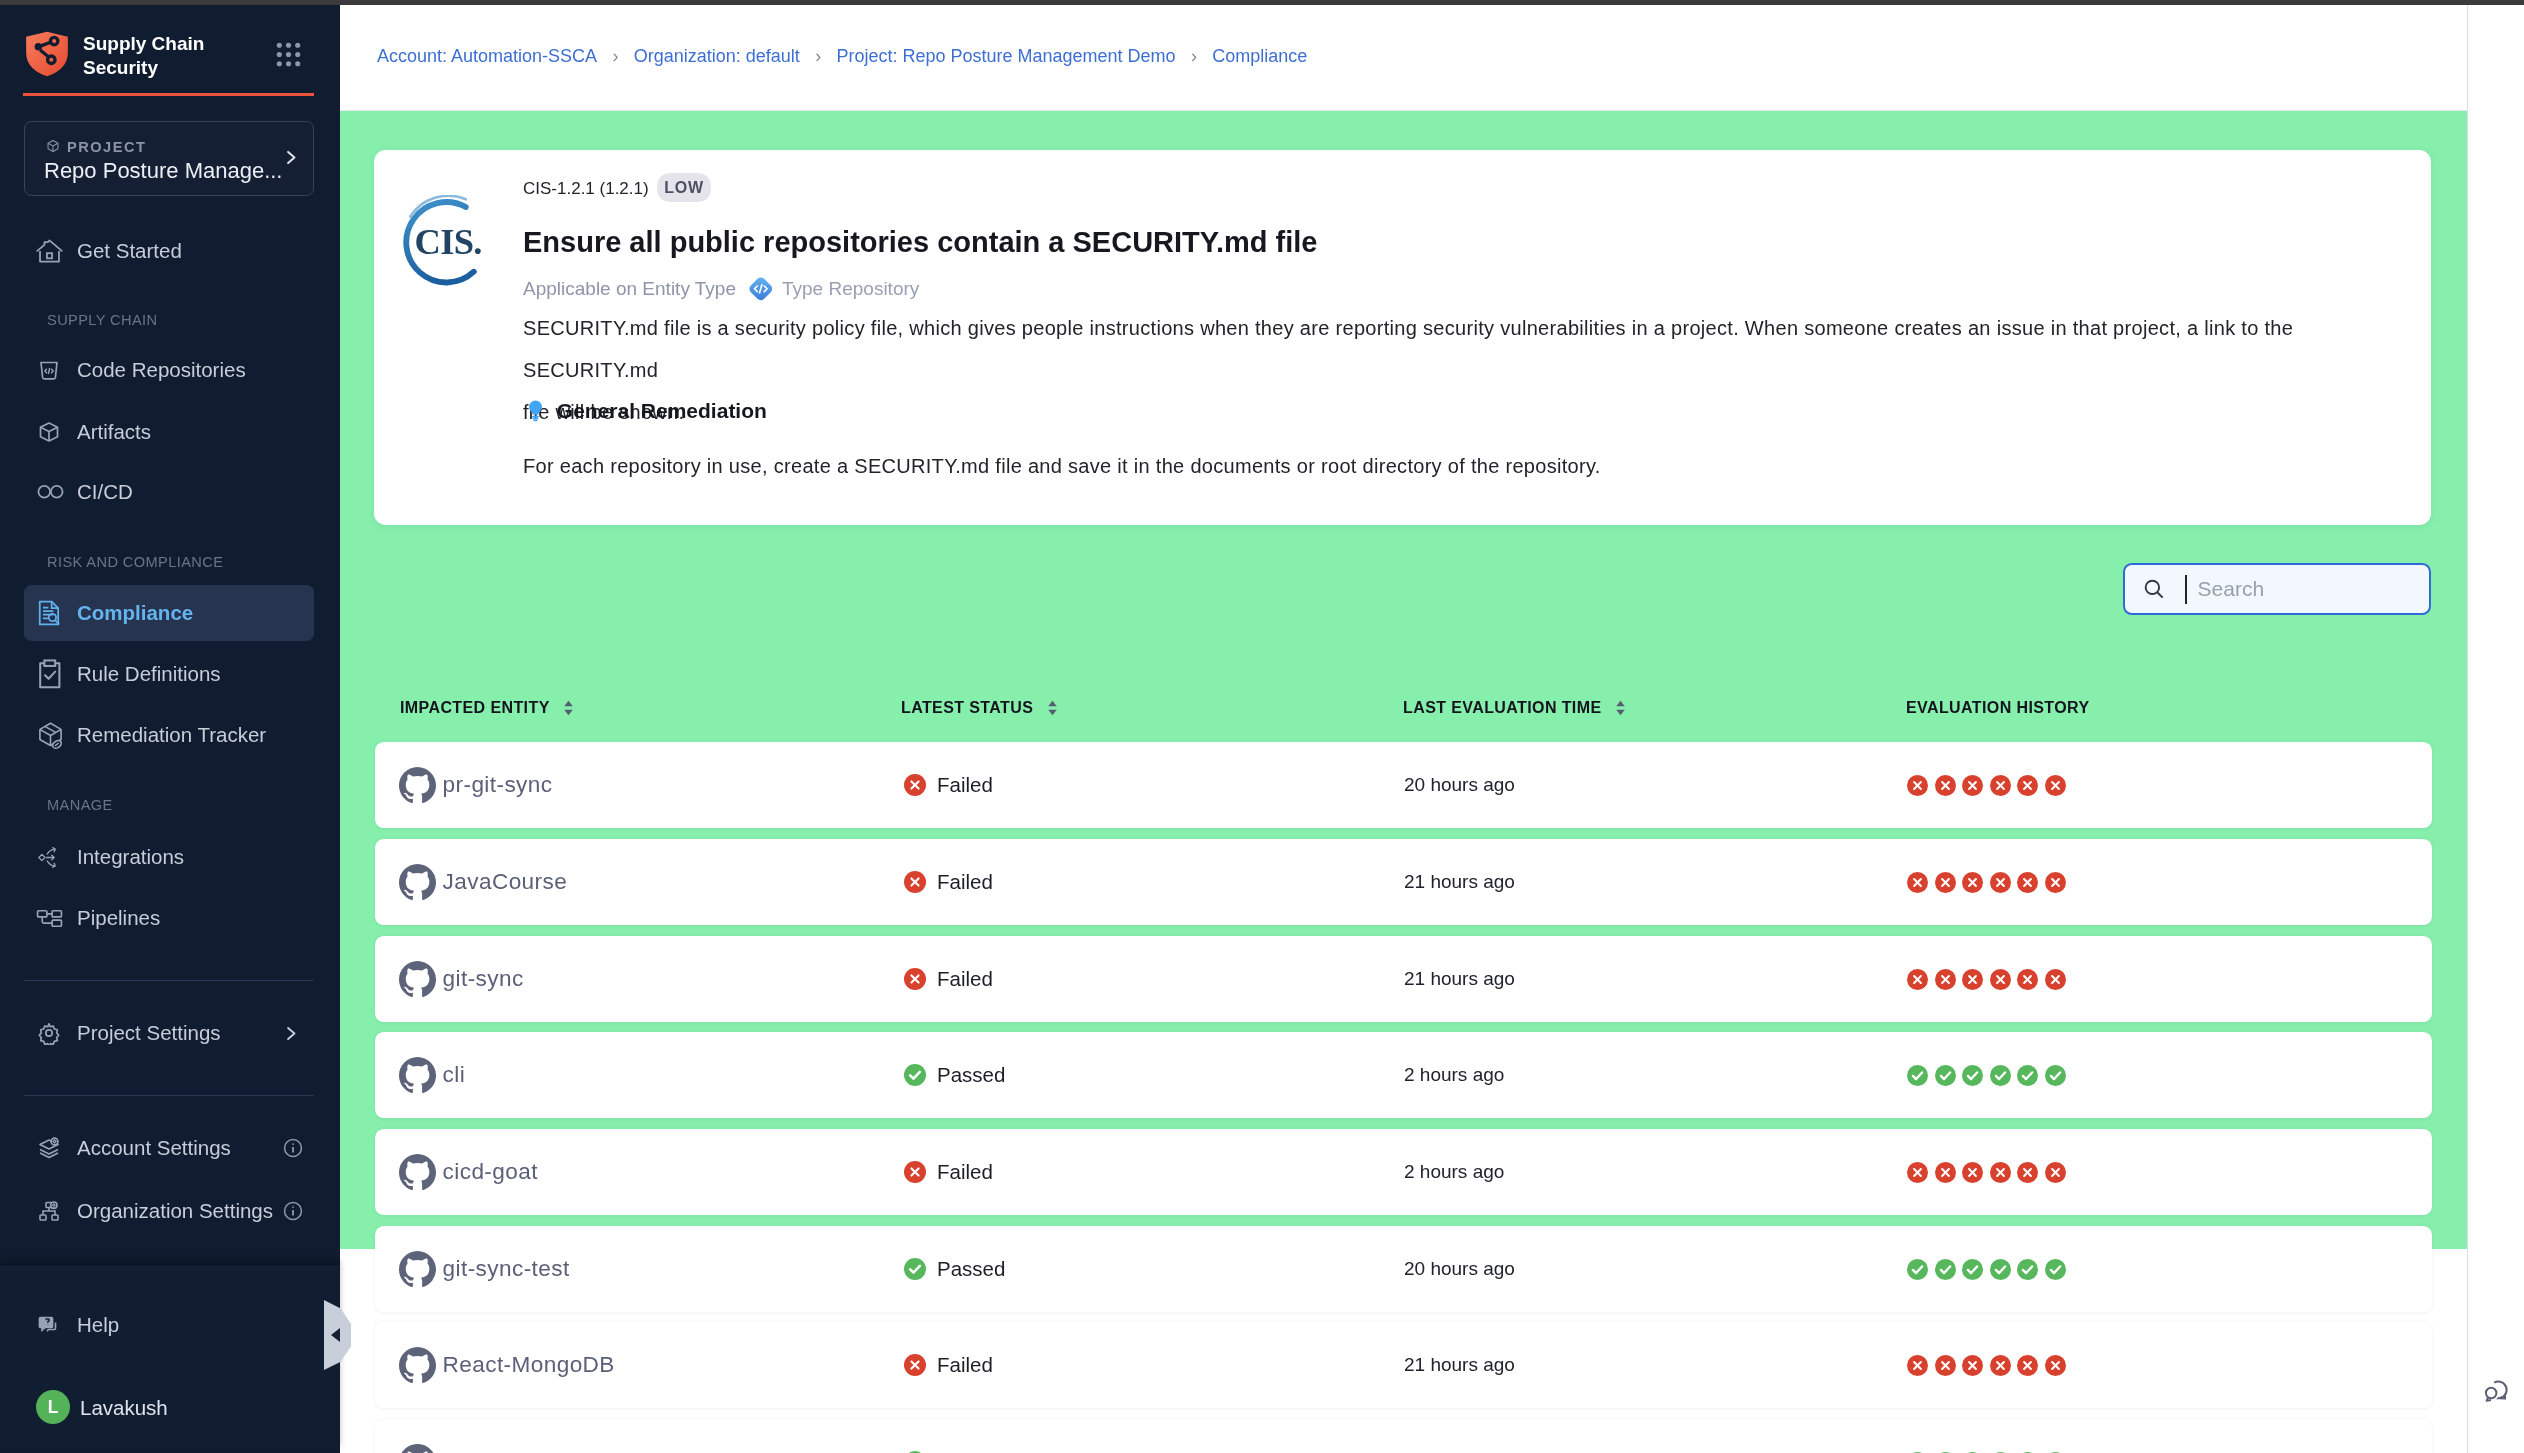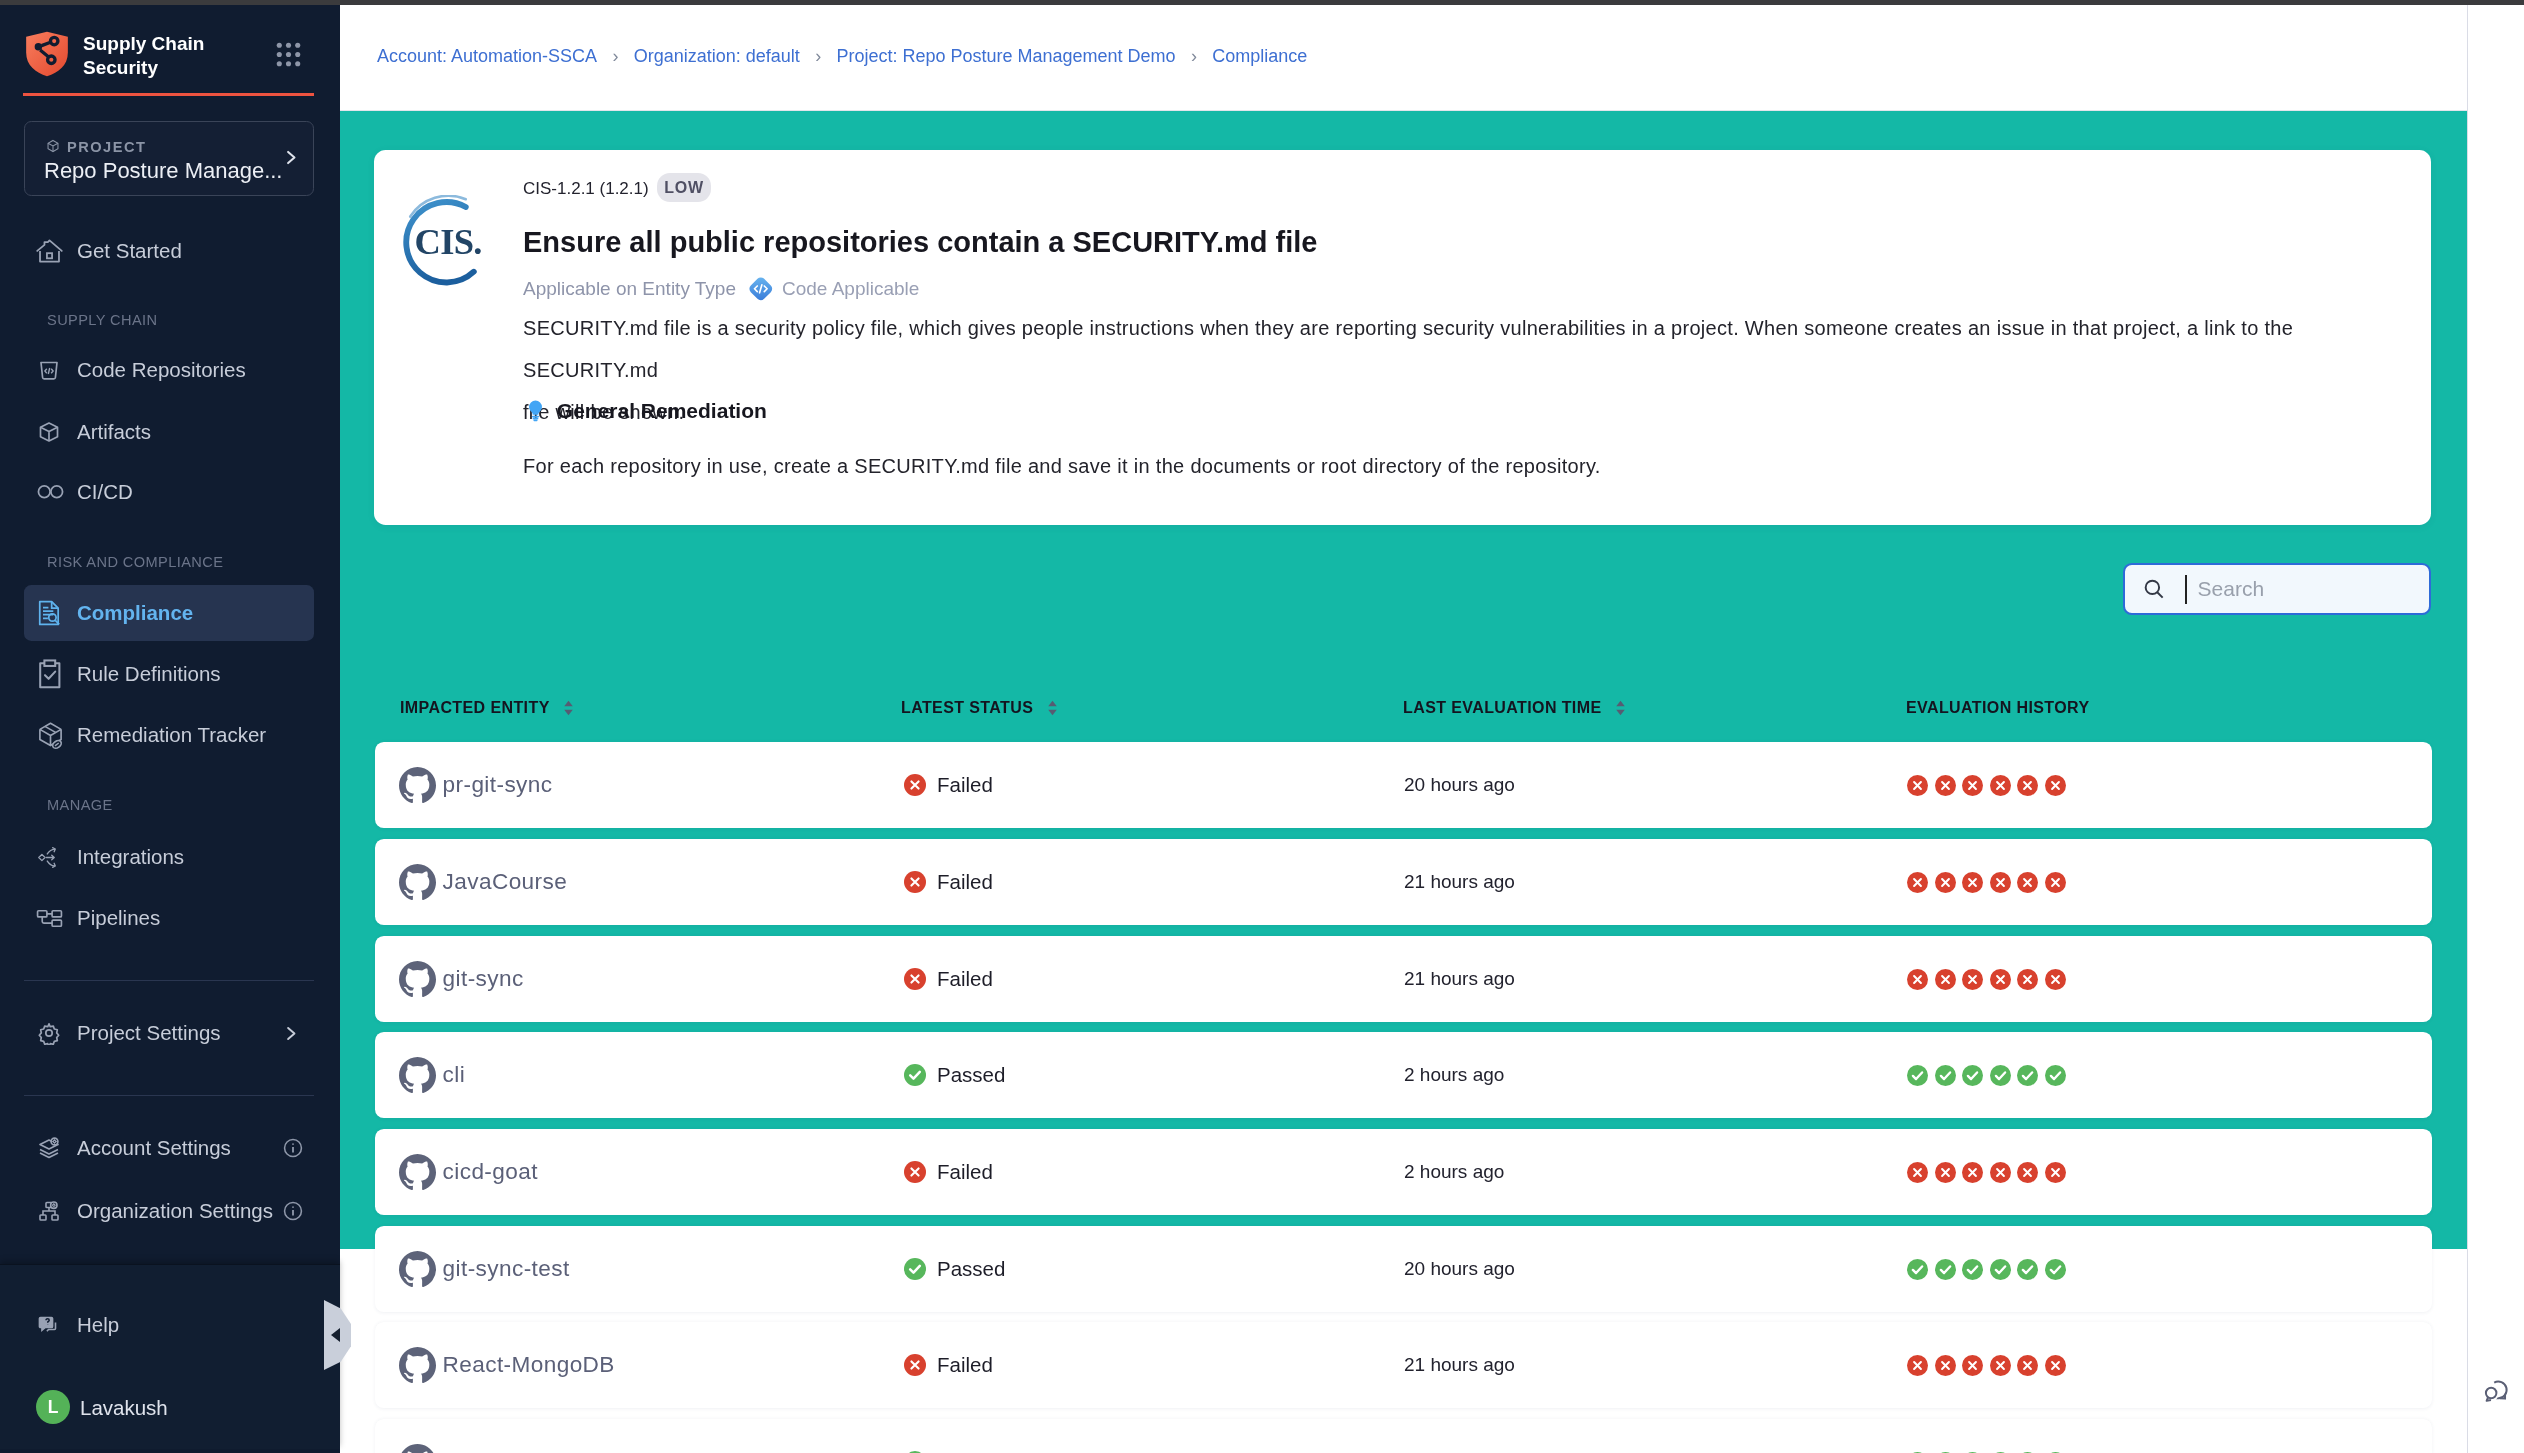--- a/index.html
+++ b/index.html
@@ -32,21 +32,21 @@
   .tx-active { color:#63b4ef !important; font-weight:bold; }
   .divider { position:absolute; left:24px; width:290px; height:0; border-top:1.5px solid #2a3650; }
   .info-ic { position:absolute; left:282px; width:22px; height:22px; }
 
   .sb-bottom { position:absolute; left:0; top:1259px; width:340px; height:185px; background:#111e31; border-top:1.5px solid #0a121f; box-shadow:0 -2.9px 5.8px rgba(0,0,0,.25); }
   .avatar { position:absolute; left:36px; top:1385px; width:34px; height:34px; border-radius:50%; background:#54b258; color:#fff; font-size:17.5px; font-weight:bold; display:flex; align-items:center; justify-content:center; }
   .collapse-tab { position:absolute; z-index:10; left:324px; top:1295px; width:27px; height:70px; background:#c9cfda; clip-path:polygon(0 0, 62% 12%, 100% 34%, 100% 66%, 62% 88%, 0 100%); }
   .collapse-tab:before { content:""; position:absolute; left:6.6px; top:28px; border-right:9.5px solid #16202f; border-top:7.3px solid transparent; border-bottom:7.3px solid transparent; }
 
   
-  .main { left:340px; top:5.1px; width:2185px; height:1244px; background:#14b8a6; }
+  .main { left:340px; top:5.1px; width:2185px; height:1244px; background:#86efac; }
   .crumbbar { position:absolute; left:0; top:0; width:2185px; height:106px; background:#fff; border-bottom:1.5px solid #e2e5eb; }
   .crumbs { position:absolute; left:37px; top:41px; font-size:18px; color:#3d6fd2; display:flex; align-items:center; }
   .crumbs .sep { color:#818a9b; margin:0 15.3px; font-size:18px; }
   .gutter { position:absolute; left:2127px; top:0; width:58px; height:1449px; background:#fff; border-left:1.5px solid #dadce6; }
 
   .card { position:absolute; left:34px; top:145px; width:2057px; height:375px; background:#fff; border-radius:11.7px; box-shadow:0 1.5px 7.3px rgba(40,60,100,.08); }
   .cis-logo { position:absolute; left:26px; top:45px; width:95px; height:95px; }
   .rule-label { position:absolute; left:149px; top:29px; font-size:17px; color:#23232e; }
   .low-badge { position:absolute; left:283px; top:23.4px; width:54px; height:29px; background:#e4e4ea; border-radius:13px; color:#4f4f63; font-size:16px; font-weight:bold; display:flex; align-items:center; justify-content:center; letter-spacing:0.7px; }
   .card-title { position:absolute; left:149px; top:76px; font-size:29px; font-weight:bold; color:#17171f; }
@@ -311,21 +311,21 @@
               <linearGradient id="dg" x1="0" y1="0" x2="1" y2="1">
                 <stop offset="0" stop-color="#6ab7f0"></stop>
                 <stop offset="1" stop-color="#3779d8"></stop>
               </linearGradient>
             </defs>
             <rect x="5" y="5" width="28" height="28" rx="7" transform="rotate(45 19 19)" fill="url(#dg)"></rect>
             <g stroke="#fff" stroke-width="2.4" fill="none" stroke-linecap="round" stroke-linejoin="round">
               <path d="M13.8 14.8L9.6 19l4.2 4.2M24.2 14.8L28.4 19l-4.2 4.2M20.6 13l-3.4 12"></path>
             </g>
           </svg>
-        <span class="coderepo">Code Applicable</span>
+        <span class="coderepo">Type Repository</span>
       </div>
       <div class="card-body">SECURITY.md file is a security policy file, which gives people instructions when they are reporting security vulnerabilities in a project. When someone creates an issue in that project, a link to the SECURITY.md<br>file will be shown.</div>
       <div class="gr-head"><svg width="25" height="25" viewBox="0 0 24 24" style="margin-right:8.8px">
             <path d="M12 2.5a6.2 6.2 0 0 1 6.2 6.2c0 2.3-1.2 3.5-2.2 4.6-.8.9-1.2 1.6-1.3 2.7h-5.4c-.1-1.1-.5-1.8-1.3-2.7-1-1.1-2.2-2.3-2.2-4.6A6.2 6.2 0 0 1 12 2.5z" fill="#42a5f5"></path>
             <path d="M9.4 17.8h5.2M10 19.8h4M10.8 21.6h2.4" stroke="#42a5f5" stroke-width="1.6" stroke-linecap="round"></path>
           </svg>General Remediation</div>
       <div class="gr-body">For each repository in use, create a SECURITY.md file and save it in the documents or root directory of the repository.</div>
     </div>
     <div class="search">
       <svg class="mag" width="26" height="26" viewBox="0 0 24 24" fill="none" stroke="#333845" stroke-width="1.8">

